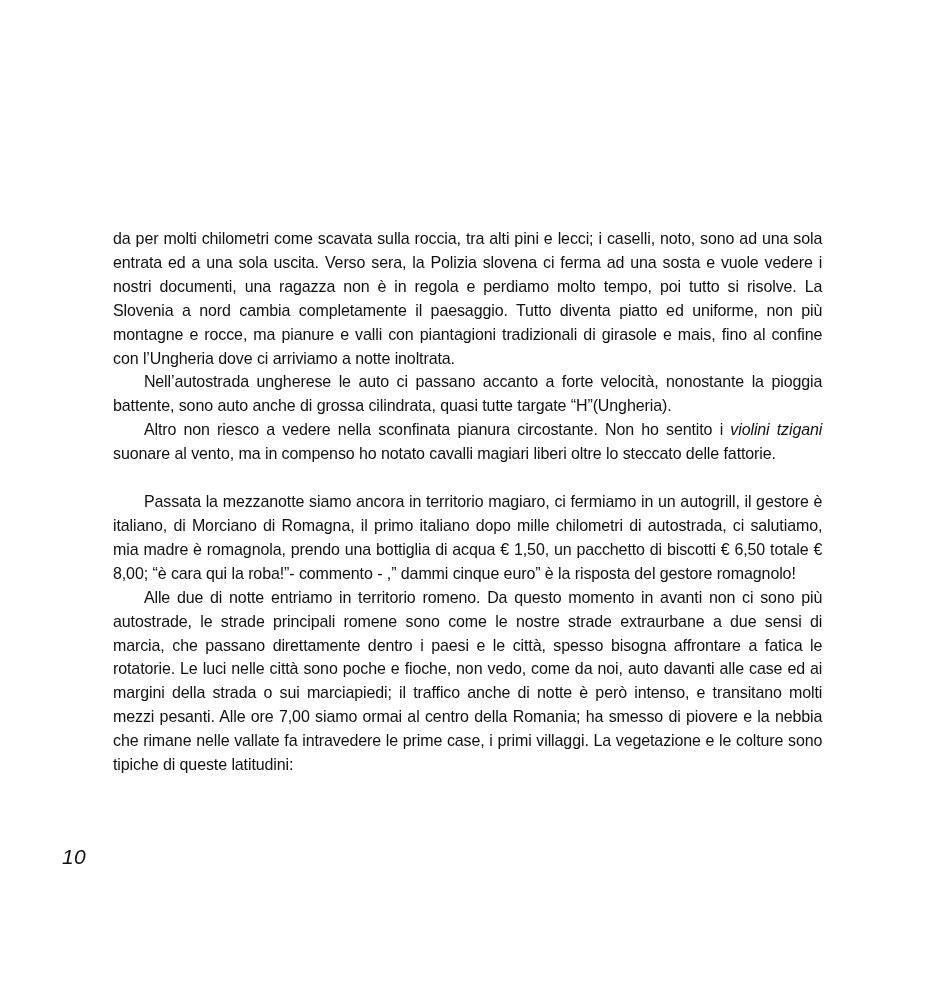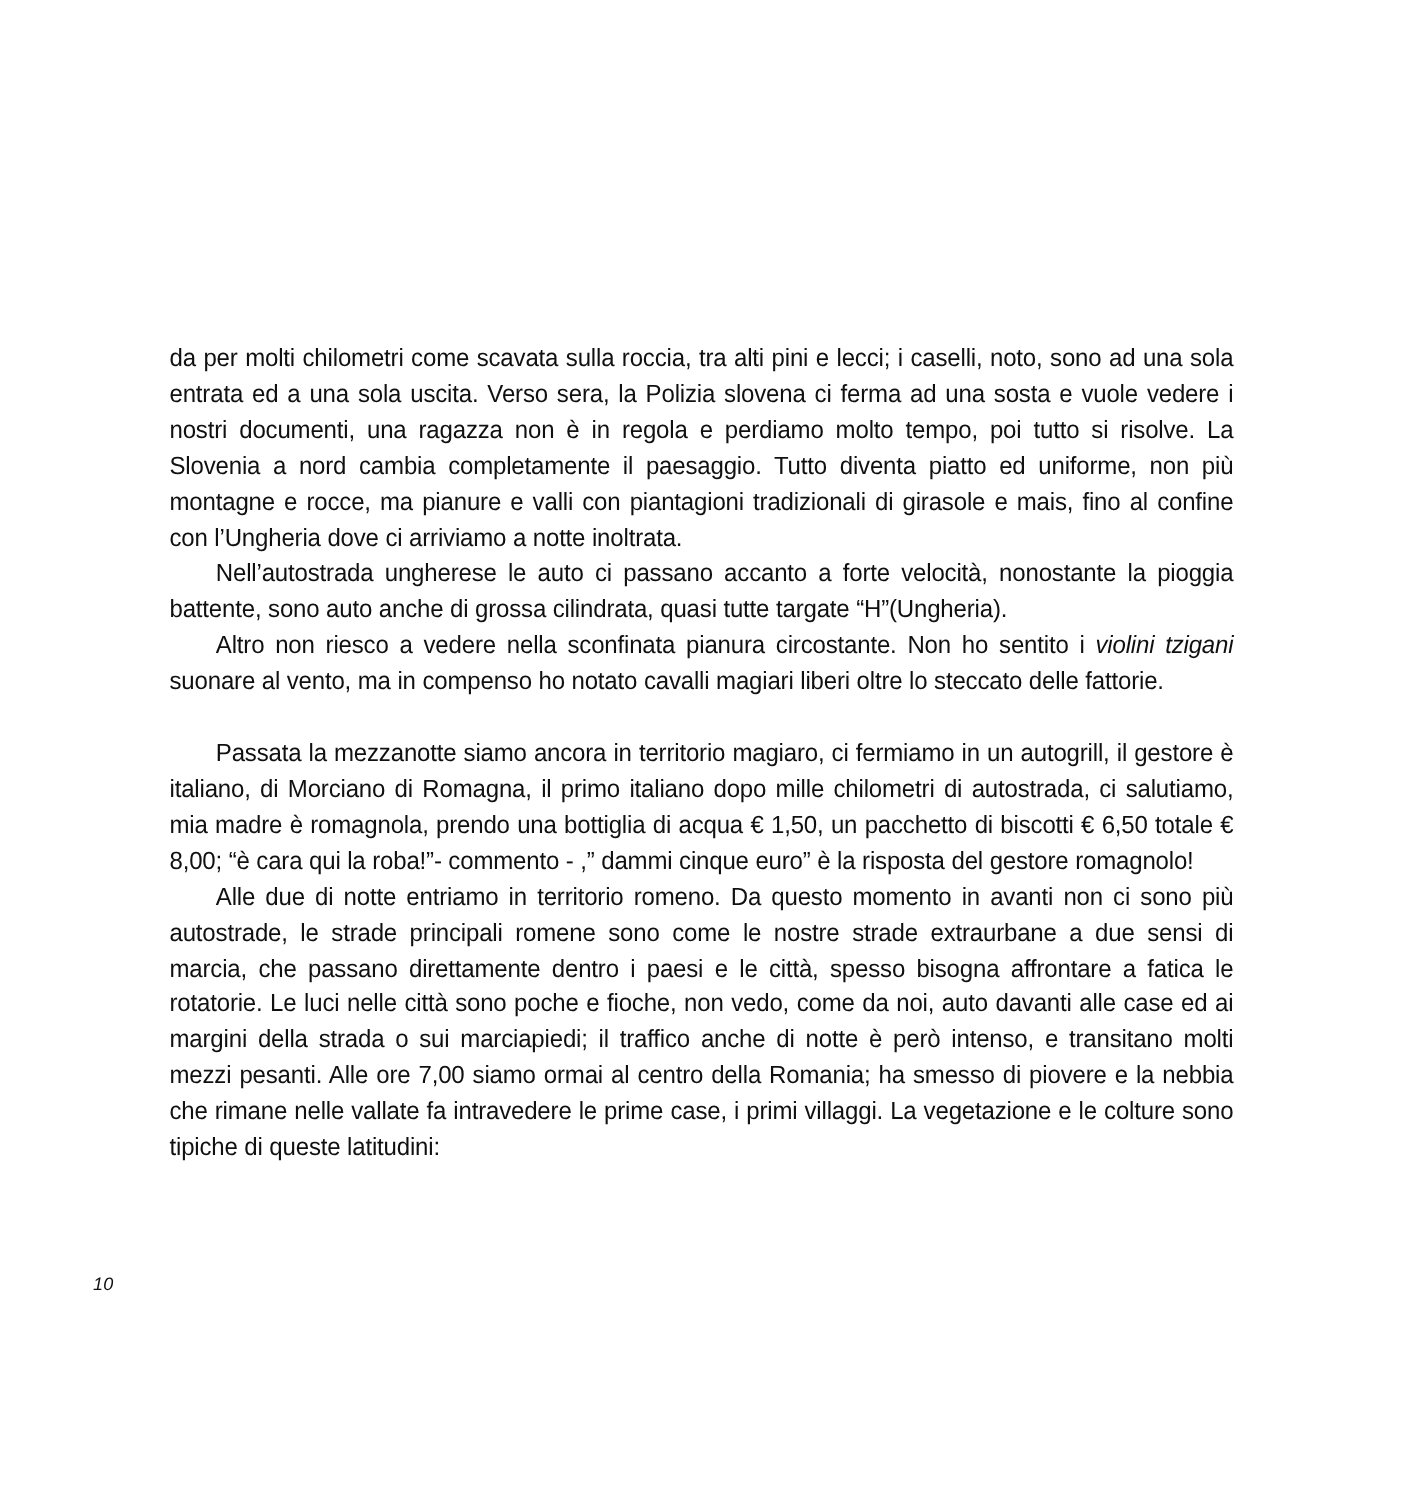--- a/index.html
+++ b/index.html
@@ -68,21 +68,21 @@
     white-space: nowrap;
   }
 
   .gap-after-heading { height: 24px; }
 
   
   #folio {
     position: absolute;
     left: 62px;
     top: 845px;
-    font-size: 12px;
+    font-size: 21px;
     line-height: 23.9px;
     font-style: italic;
     color: #101010;
     letter-spacing: 0.2px;
   }
 </style>
 </head>
 <body>
 
 <div id="page">

